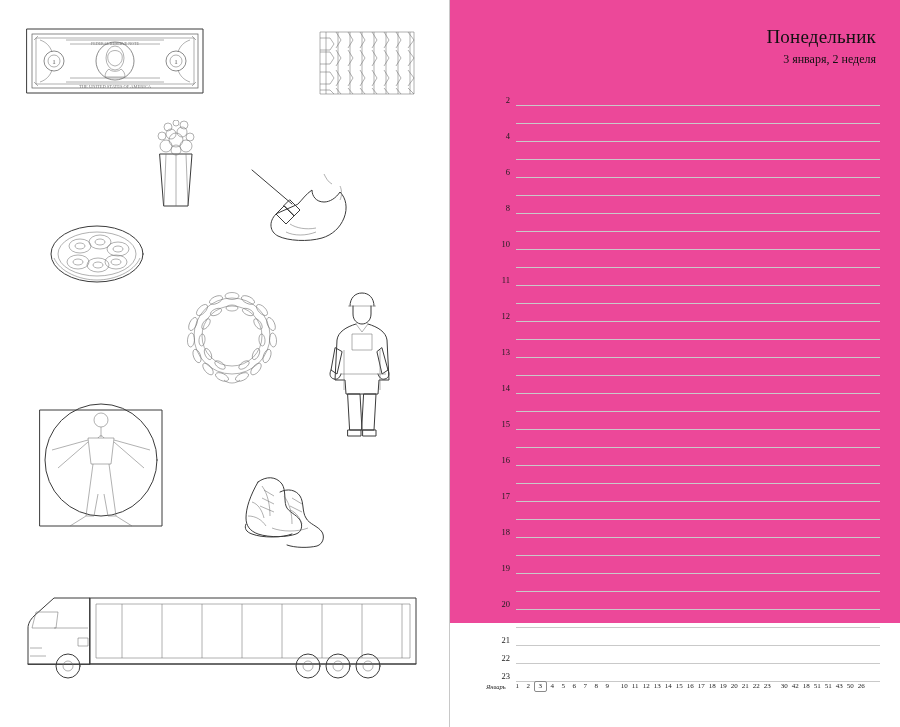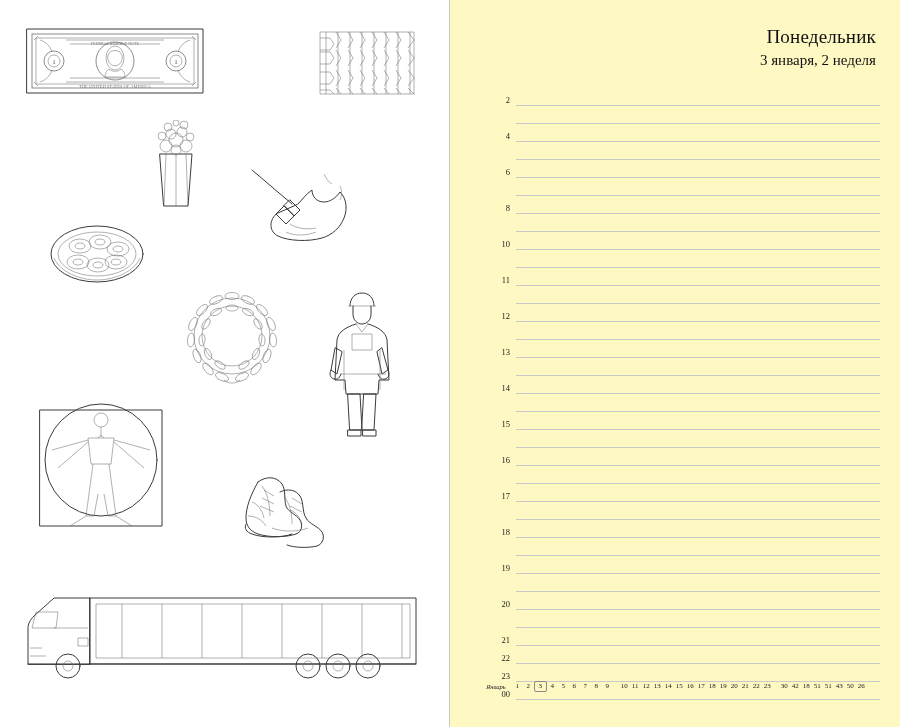--- a/index.html
+++ b/index.html
@@ -31,42 +31,42 @@
     position: relative;
     width: 450px;
     height: 727px;
     background: #ffffff;
     border-right: 1px solid #c8c8c8;
     box-sizing: border-box;
   }
   .right-page {
     position: relative;
     width: 450px;
-    height: 727px;
-    background: #fef9c3;
+    height: 623px;
+    background: #ec4899;
     box-sizing: border-box;
   }
 
   
   .day-title {
     position: absolute;
     right: 24px;
     top: 26px;
     font-size: 19px;
     font-weight: normal;
     letter-spacing: .2px;
     color: #111;
     text-align: right;
     white-space: nowrap;
   }
   .day-sub {
     position: absolute;
     right: 24px;
     top: 52px;
-    font-size: 15px;
+    font-size: 12px;
     color: #111;
     text-align: right;
     white-space: nowrap;
   }
   .schedule {
     position: absolute;
     left: 38px;
     top: 88px;
     width: 392px;
   }
@@ -474,24 +474,20 @@
           <div class="slot">
             <span class="hour">21</span>
             <span class="rule"></span>
           </div>
           <div class="slot">
             <span class="hour">22</span>
             <span class="rule"></span>
           </div>
           <div class="slot">
             <span class="hour">23</span>
-            <span class="rule"></span>
-          </div>
-          <div class="slot">
-            <span class="hour">00</span>
             <span class="rule"></span>
           </div>
         </div>
 
       <div class="month-strip">
         <span class="month-name">Январь</span>
         <span class="days" id="days-1">
             <span class="day-num">1</span>
             <span class="day-num">2</span>
             <span class="day-num sel">3</span>

